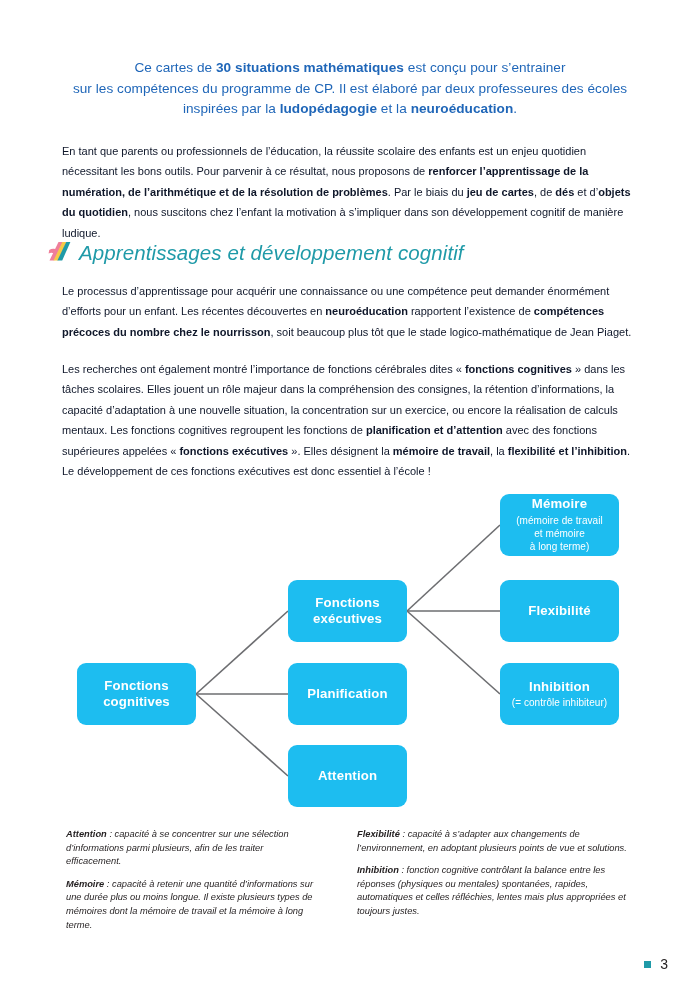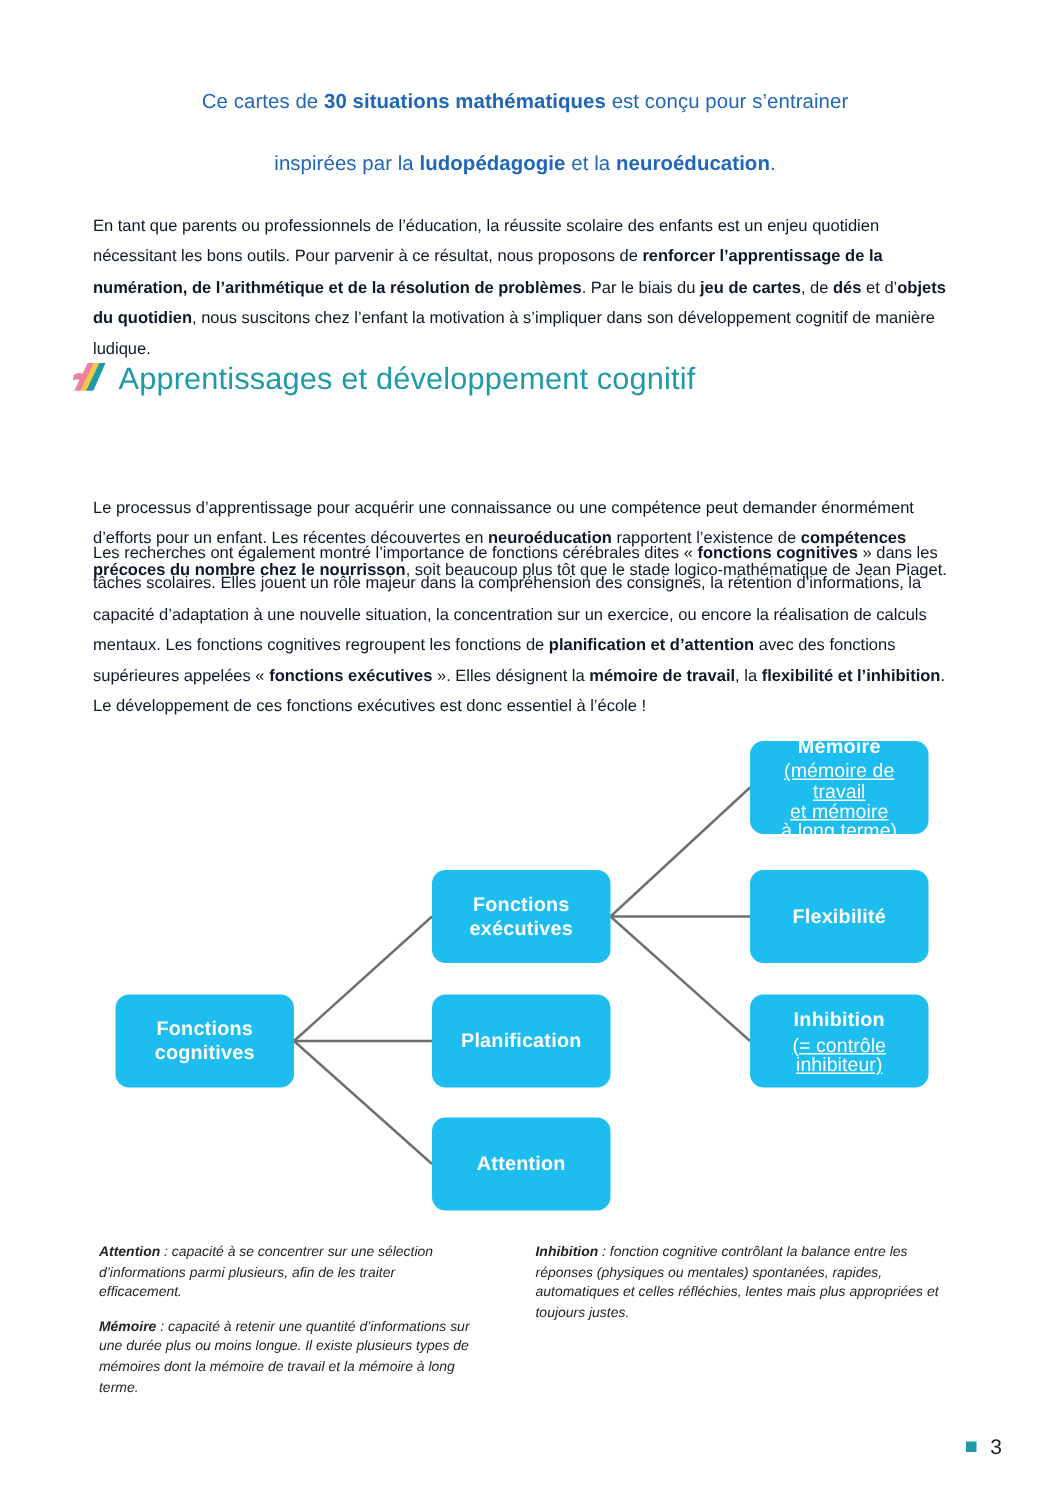--- a/index.html
+++ b/index.html
@@ -33,31 +33,32 @@
   .para {
     position: absolute;
     left: 62px;
     width: 580px;
     color: #0f172a;
     font-size: 11px;
     line-height: 20.4px;
   }
   .para b { font-weight: 700; }
   #para-intro   { top: 141px; }
-  #para-learn-1 { top: 281px; margin-top: 48px; }
+  #para-learn-1 { top: 281px; }
   #para-learn-2 { top: 359px; }
 
   
   .section-head {
     position: absolute;
     left: 46px;
     top: 239px;
     display: flex;
     align-items: center;
     gap: 7px;
+    font-style: italic;
   }
   .section-head .title {
     color: #1f9aa8;
     font-size: 20.5px;
     font-weight: 400;
     letter-spacing: 0.1px;
     white-space: nowrap;
   }
   .ribbon-icon { width: 26px; height: 27px; display: block; flex: none; }
 
@@ -88,25 +89,24 @@
     padding: 4px 6px;
   }
   .node .node-title {
     font-weight: 700;
     font-size: 13.2px;
     line-height: 16.5px;
     letter-spacing: 0.15px;
   }
   .node .node-sub {
     font-weight: 400;
-    font-size: 13px;
+    font-size: 10px;
     line-height: 13.2px;
     letter-spacing: 0.05px;
     margin-top: 1px;
-    text-decoration: underline;
   }
 
   #node-cognitives  { left: 77px;  top: 183px; width: 119px; height: 62px; }
   #node-executives  { left: 288px; top: 100px; width: 119px; height: 62px; }
   #node-planning    { left: 288px; top: 183px; width: 119px; height: 62px; }
   #node-attention   { left: 288px; top: 265px; width: 119px; height: 62px; }
   #node-memoire     { left: 500px; top: 14px;  width: 119px; height: 62px; }
   #node-flexibilite { left: 500px; top: 100px; width: 119px; height: 62px; }
   #node-inhibition  { left: 500px; top: 183px; width: 119px; height: 62px; }
 
@@ -143,21 +143,21 @@
     color: #231f20;
     font-size: 14px;
     font-weight: 400;
   }
 </style>
 </head>
 <body>
 
 <div class="intro">
   <span>Ce cartes de </span><b>30 situations mathématiques</b><span> est conçu pour s’entrainer</span><br>
-  <br>
+  <span>sur les compétences du programme de CP. Il est élaboré par deux professeures des écoles</span><br>
   <span>inspirées par la </span><b>ludopédagogie</b><span> et la </span><b>neuroéducation</b><span>.</span>
 </div>
 
 <div class="para" id="para-intro"><span>En tant que parents ou professionnels de l’éducation, la réussite scolaire des enfants est un enjeu quotidien nécessitant les bons outils. Pour parvenir à ce résultat, nous proposons de </span><b>renforcer l’apprentissage de la numération, de l’arithmétique et de la résolution de problèmes</b><span>. Par le biais du </span><b>jeu de cartes</b><span>, de </span><b>dés</b><span> et d’</span><b>objets du quotidien</b><span>, nous suscitons chez l’enfant la motivation à s’impliquer dans son développement cognitif de manière ludique.</span></div>
 
 <div class="section-head">
   <svg class="ribbon-icon" viewBox="0 0 26 27" aria-hidden="true">
     <path d="M3.5 21.5 L12.5 3.0 L17.0 3.0 L8.2 21.5 Z" fill="#ef7f9a"></path>
     <path d="M7.5 21.5 L16.4 3.0 L20.6 3.0 L12.2 21.5 Z" fill="#f7c948"></path>
     <path d="M11.4 21.5 L20.2 3.0 L24.4 3.0 L16.2 21.5 Z" fill="#1f9aa8"></path>
@@ -225,19 +225,20 @@
     <div class="node-sub">(= contrôle inhibiteur)</div>
   </div>
 </div>
 
 <div class="notes-col" id="notes-left">
   <p class="note"><b>Attention</b><span> : </span><span>capacité à se concentrer sur une sélection d’informations parmi plusieurs, afin de les traiter efficacement.</span></p>
   <p class="note"><b>Mémoire</b><span> : </span><span>capacité à retenir une quantité d’informations sur une durée plus ou moins longue. Il existe plusieurs types de mémoires dont la mémoire de travail et la mémoire à long terme.</span></p>
 </div>
 
 <div class="notes-col" id="notes-right">
+  <p class="note"><b>Flexibilité</b><span> : </span><span>capacité à s’adapter aux changements de l’environnement, en adoptant plusieurs points de vue et solutions.</span></p>
   <p class="note"><b>Inhibition</b><span> : </span><span>fonction cognitive contrôlant la balance entre les réponses (physiques ou mentales) spontanées, rapides, automatiques et celles réfléchies, lentes mais plus appropriées et toujours justes.</span></p>
 </div>
 
 <div id="footer">
   <span class="marker"></span>
   <span class="pageno">3</span>
 </div>
 
 </body></html>

